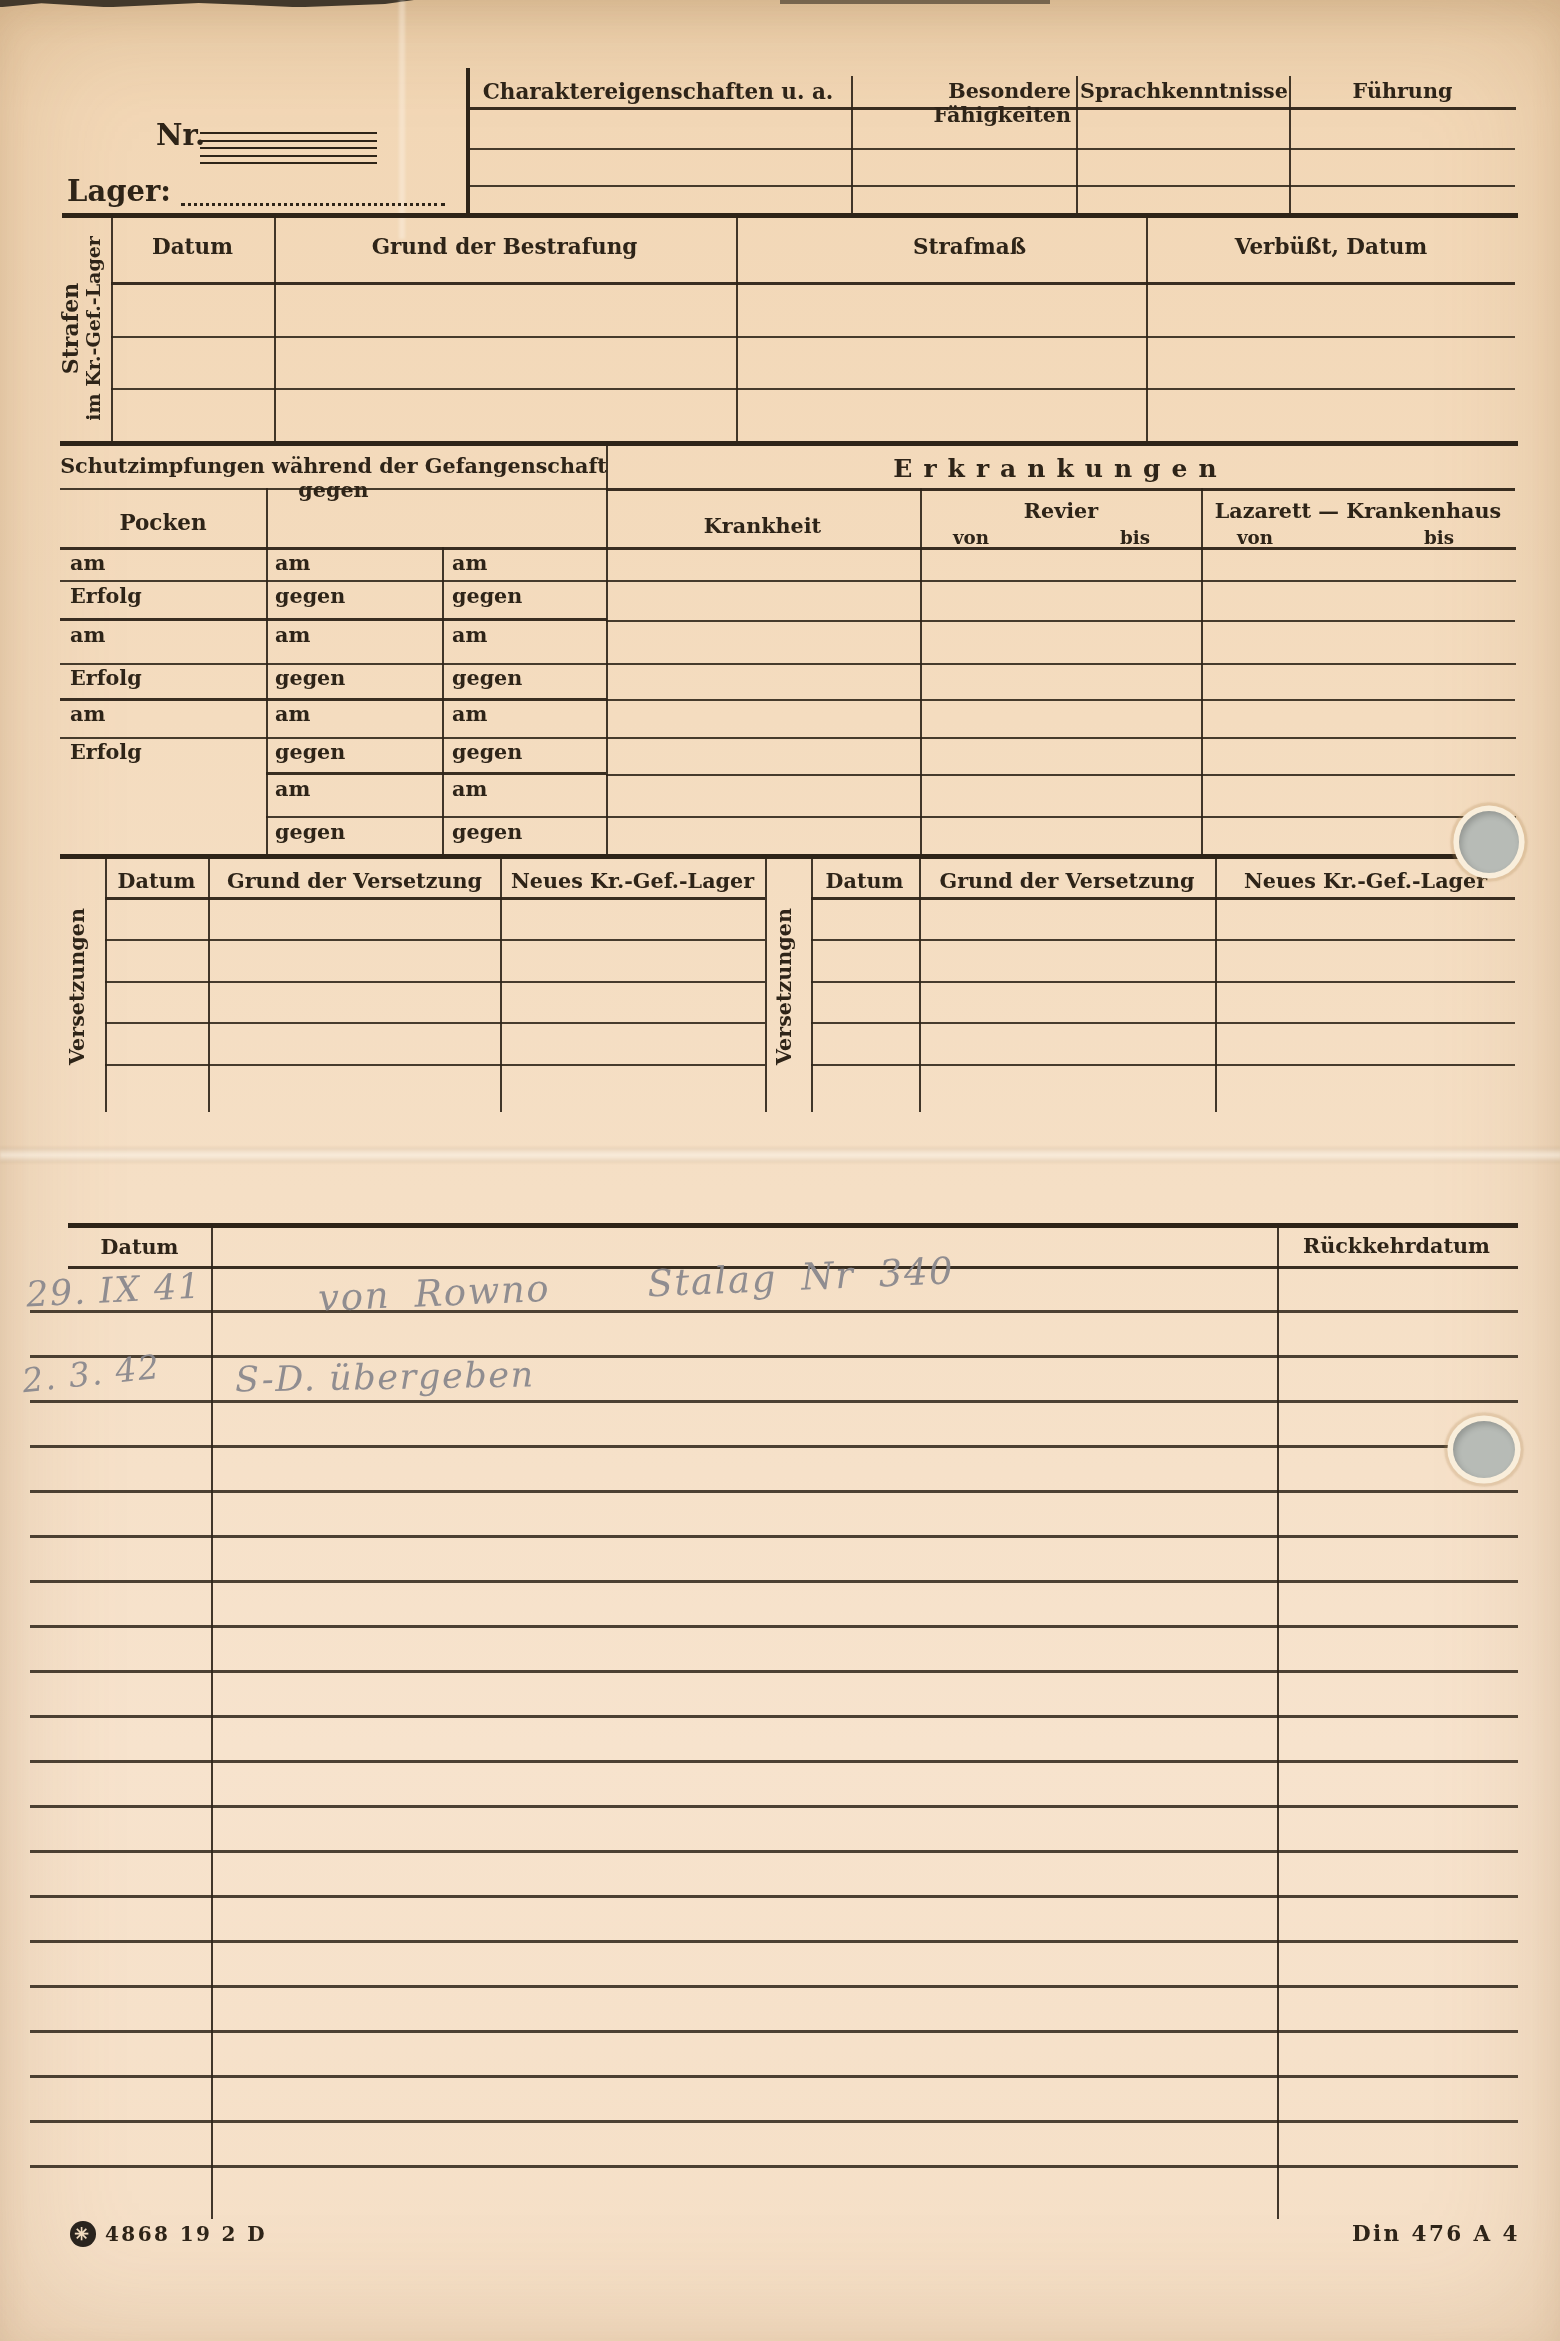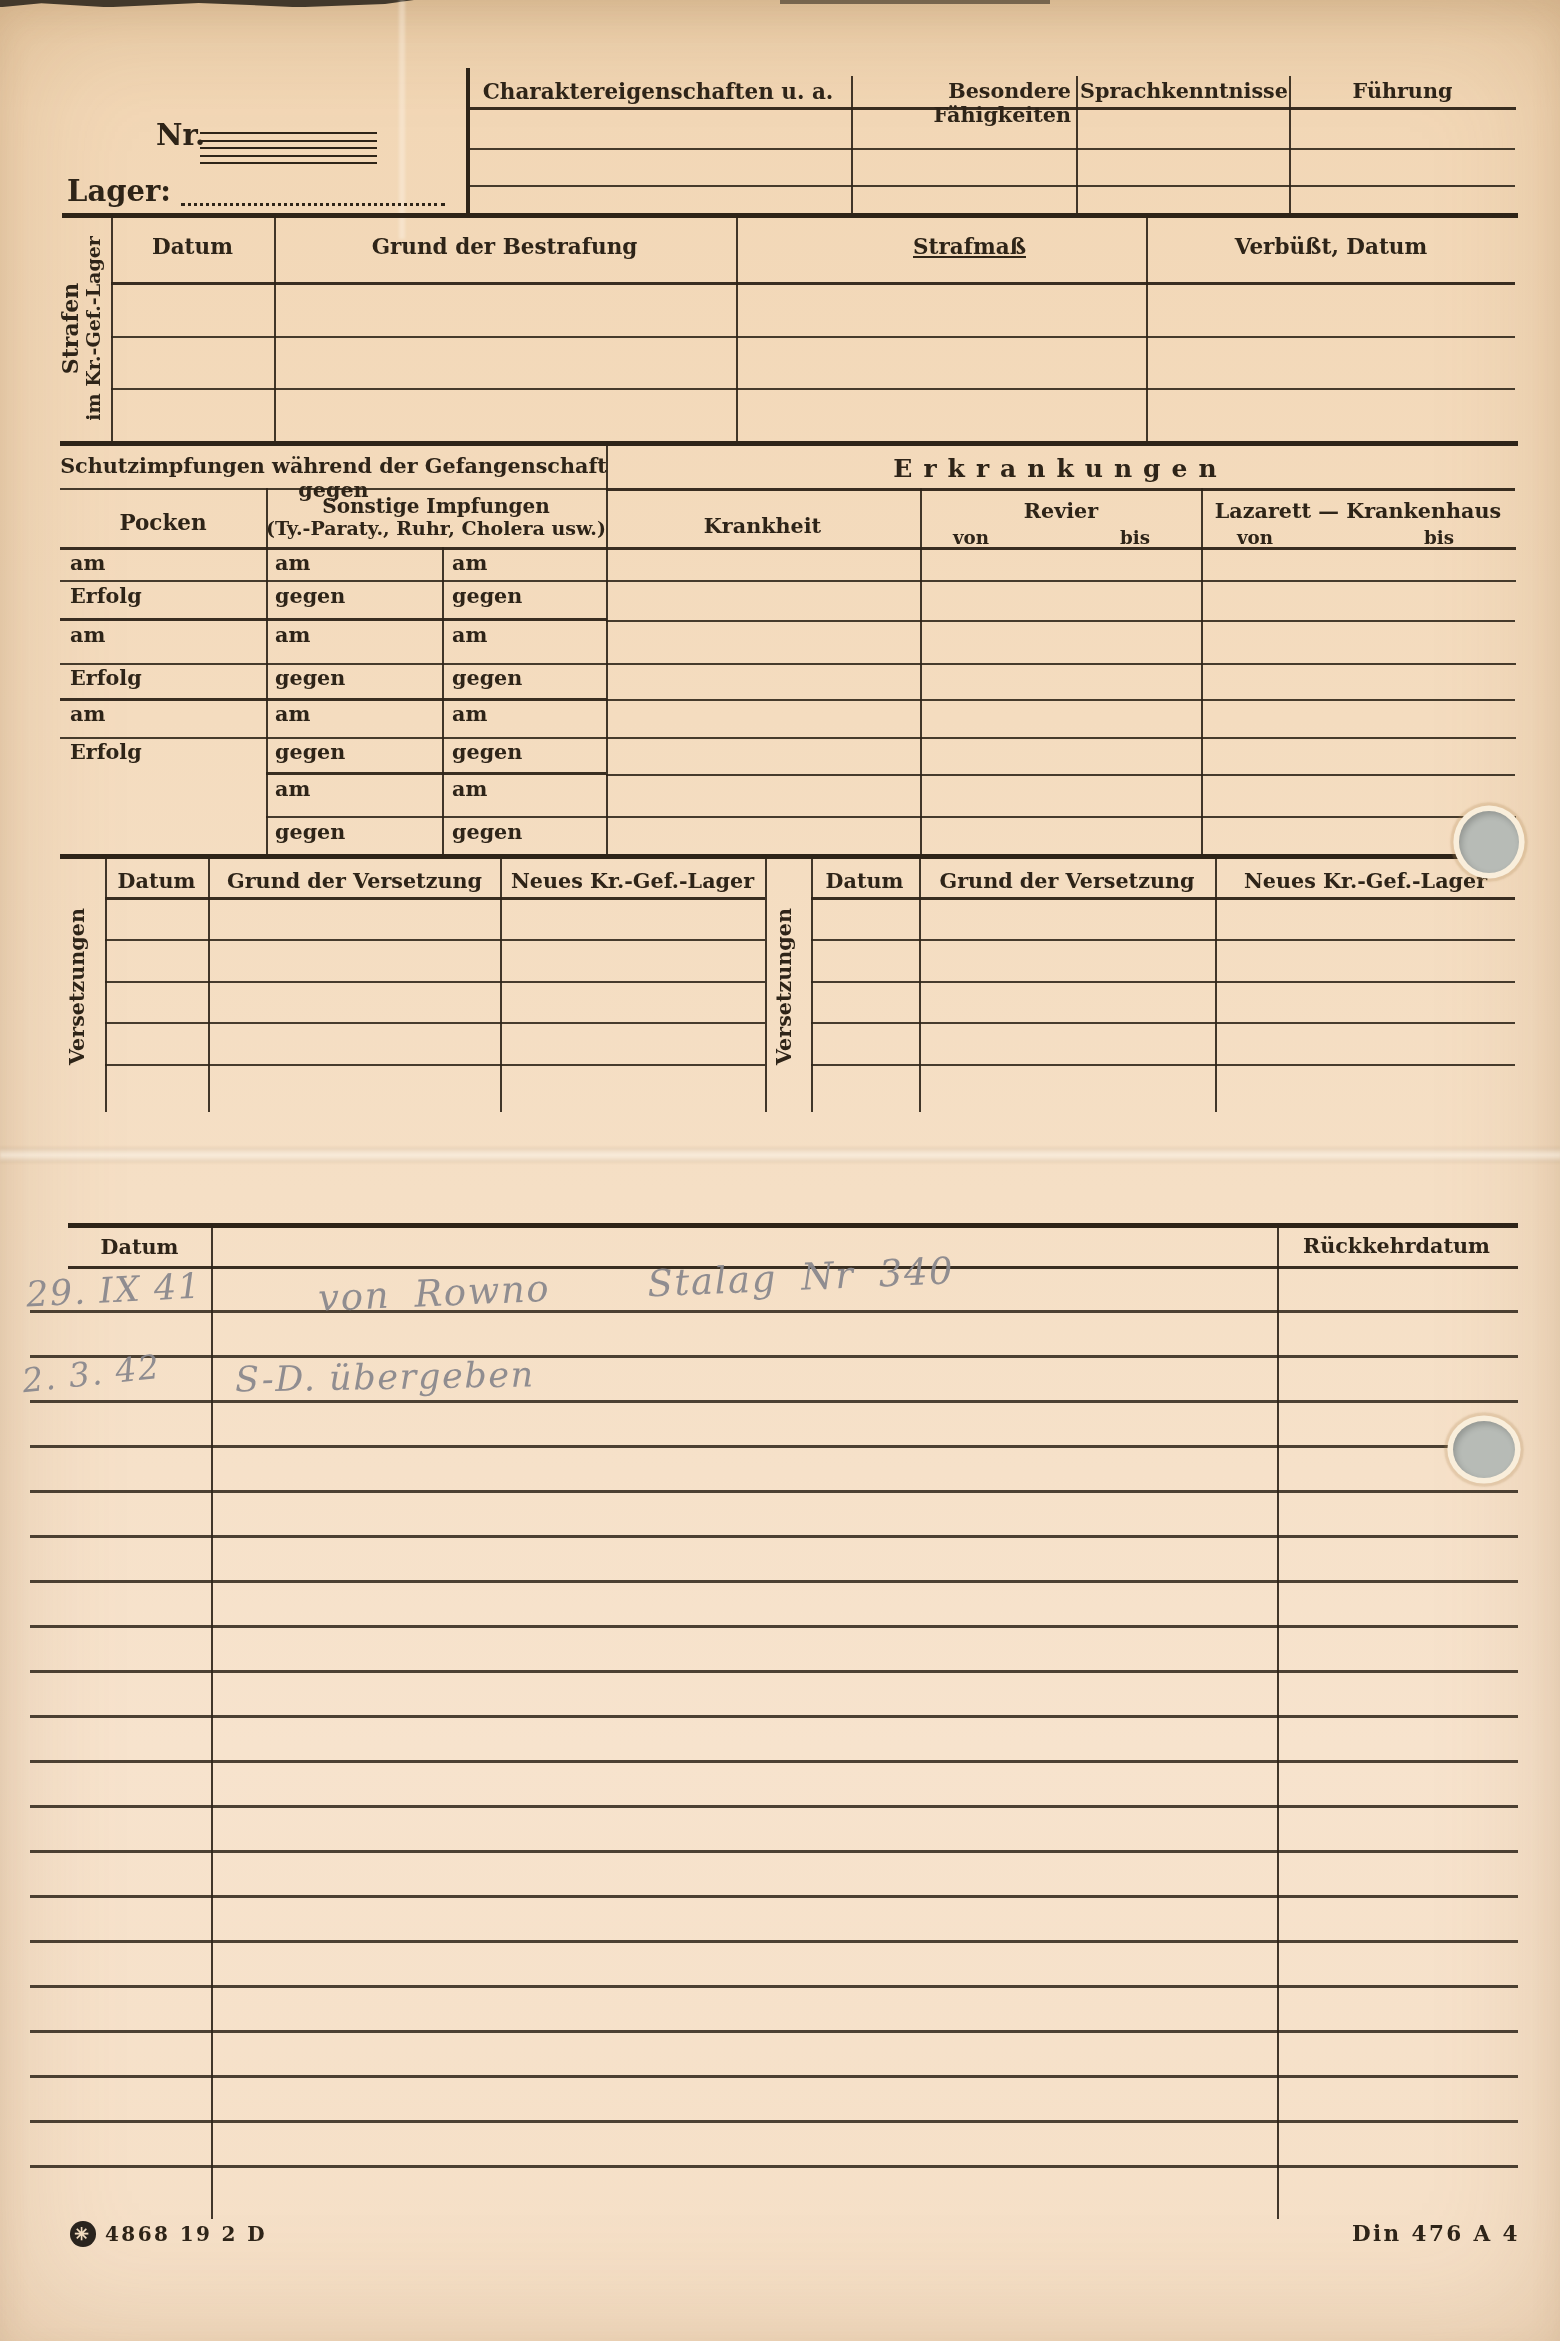--- a/index.html
+++ b/index.html
@@ -63,37 +63,33 @@
   <div class="lbl ctr rot" style="left:-36px;top:303px;width:239px;height:51px;">
     <span style="font-size:22px;display:block;">Strafen</span>
     <span style="font-size:19px;display:block;">im Kr.-Gef.-Lager</span>
   </div>
   <i class="vl" style="left:111px;top:213px;height:231px;"></i>
   <i class="vl" style="left:274px;top:213px;height:231px;"></i>
   <i class="vl" style="left:736px;top:213px;height:231px;"></i>
   <i class="vl" style="left:1146px;top:213px;height:231px;"></i>
   <div class="lbl ctr" style="left:111px;top:235px;width:163px;font-size:21.5px;">Datum</div>
   <div class="lbl ctr" style="left:274px;top:235px;width:461px;font-size:21.5px;">Grund der Bestrafung</div>
-  <div class="lbl ctr" style="left:736px;top:235px;width:467px;font-size:21.5px;text-decoration:underline;">Strafmaß</div>
+  <div class="lbl ctr" style="left:736px;top:235px;width:467px;font-size:21.5px;">Strafmaß</div>
   <div class="lbl ctr" style="left:1146px;top:235px;width:370px;font-size:21.5px;">Verbüßt, Datum</div>
   <i class="hl h4" style="left:111px;top:282px;width:1404px;"></i>
   <i class="hl" style="left:111px;top:336px;width:1404px;"></i>
   <i class="hl" style="left:111px;top:388px;width:1404px;"></i>
   <i class="hl h6" style="left:60px;top:441px;width:1458px;"></i>
 
   <div class="lbl ctr" style="left:60px;top:455px;width:547px;font-size:20.7px;">Schutzimpfungen während der Gefangenschaft gegen</div>
   <div class="lbl ctr" style="left:606px;top:455px;width:909px;font-size:25px;letter-spacing:11px;">Erkrankungen</div>
   <i class="hl" style="left:60px;top:488px;width:547px;"></i>
   <i class="hl h4" style="left:606px;top:488px;width:909px;"></i>
 
   <div class="lbl ctr" style="left:60px;top:511px;width:206px;font-size:21.5px;">Pocken</div>
-  <div class="lbl ctr" style="left:266px;top:495px;width:340px;font-size:20px;">
-    <span style="display:block;">Sonstige Impfungen</span>
-    <span style="display:block;font-size:19px;">(Ty.-Paraty., Ruhr, Cholera usw.)</span>
-  </div>
   <div class="lbl ctr" style="left:606px;top:515px;width:313px;font-size:20.7px;">Krankheit</div>
   <div class="lbl ctr" style="left:920px;top:500px;width:282px;font-size:20.7px;">Revier</div>
   <div class="lbl" style="left:953px;top:527px;font-size:18.3px;">von</div>
   <div class="lbl" style="left:1120px;top:527px;font-size:18.3px;">bis</div>
   <div class="lbl ctr" style="left:1201px;top:500px;width:314px;font-size:20.7px;">Lazarett — Krankenhaus</div>
   <div class="lbl" style="left:1237px;top:527px;font-size:18.3px;">von</div>
   <div class="lbl" style="left:1424px;top:527px;font-size:18.3px;">bis</div>
   <i class="hl h4" style="left:60px;top:547px;width:1456px;"></i>
 
   <i class="hl" style="left:60px;top:580px;width:1456px;"></i>

